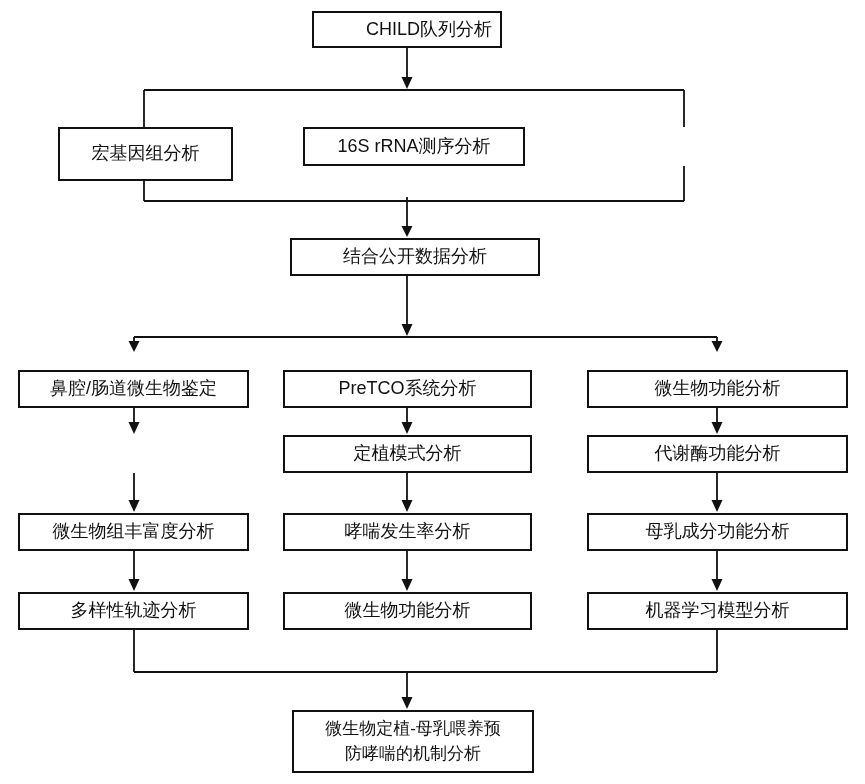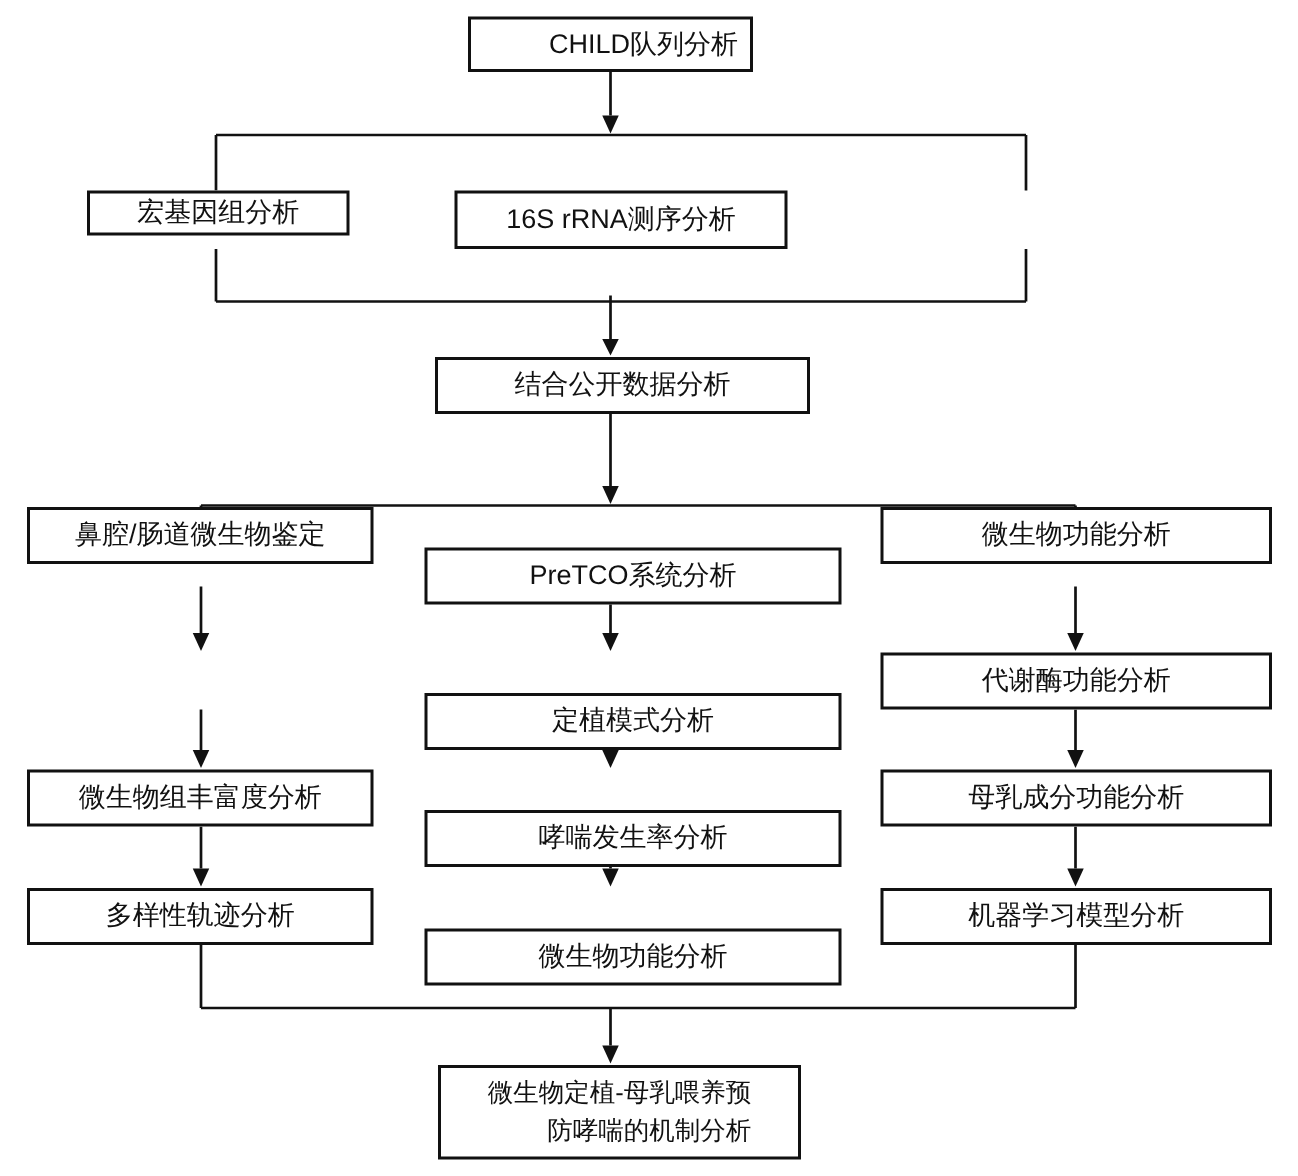--- a/index.html
+++ b/index.html
@@ -42,32 +42,32 @@
     line-height:1.3;
     white-space:nowrap;
   }
   .node-final{
     white-space:pre-line;
     font-size:17px;
     line-height:1.45;
   }
   
   .n-root   {left:312px;top:11px; width:190px;height:37px;padding-left:44px;}
-  .n-l2a    {left:58px; top:127px;width:175px;height:30px;}
+  .n-l2a    {left:58px; top:127px;width:175px;height:54px;}
   .n-l2b    {left:303px;top:127px;width:222px;height:39px;}
   .n-l2c    {left:598px;top:127px;width:172px;height:39px;}
   .n-merge  {left:290px;top:238px;width:250px;height:38px;}
   .c1{left:18px; width:231px;}
-  .c2{left:283px;width:278px;margin-top:27px;}
+  .c2{left:283px;width:249px;}
   .c3{left:587px;width:261px;}
-  .rA{top:338px;height:38px;text-align:center;}
+  .rA{top:370px;height:38px;text-align:center;}
   .rB{top:435px;height:38px;}
   .rC{top:513px;height:38px;}
   .rD{top:592px;height:38px;}
-  .n-final  {left:292px;top:710px;width:242px;height:63px;text-align:right;}
+  .n-final  {left:292px;top:710px;width:242px;height:63px;}
 </style>
 </head>
 <body>
 
 <div class="canvas">
 
   <svg class="connector-layer" width="865" height="784" viewBox="0 0 865 784" xmlns="http://www.w3.org/2000/svg">
 
     <g>
       <line x1="407" y1="48" x2="407" y2="77"></line>

